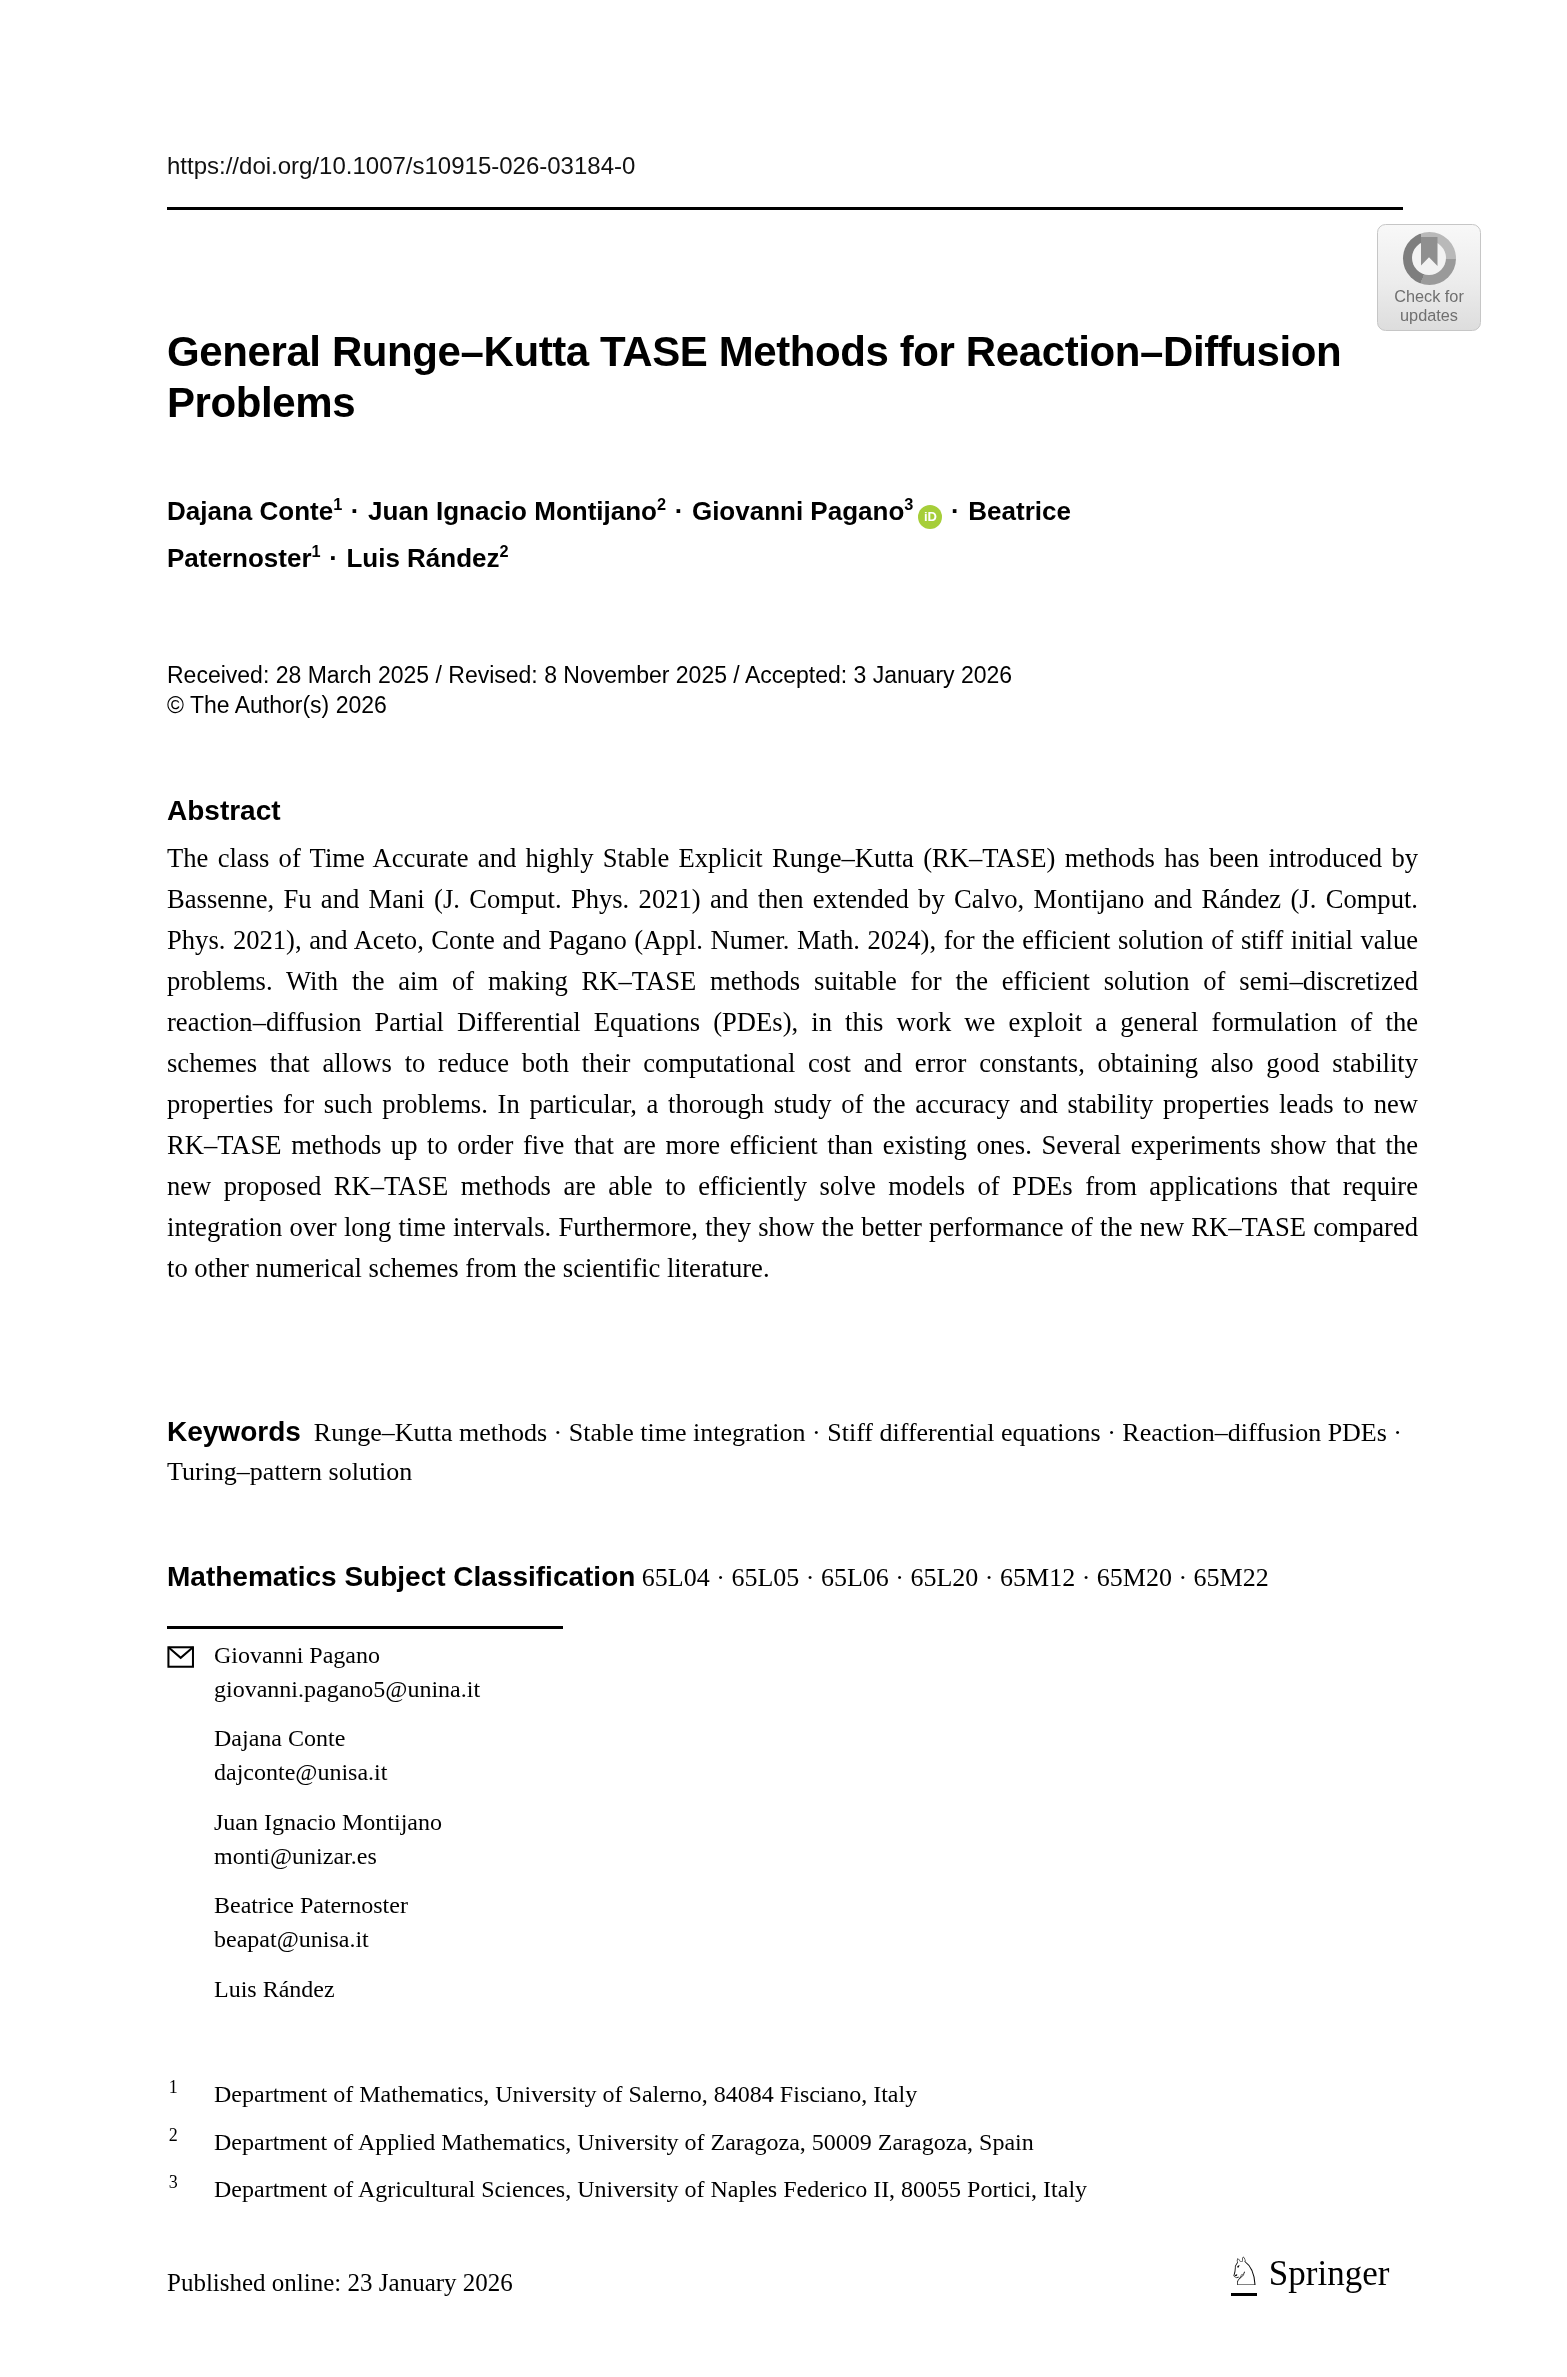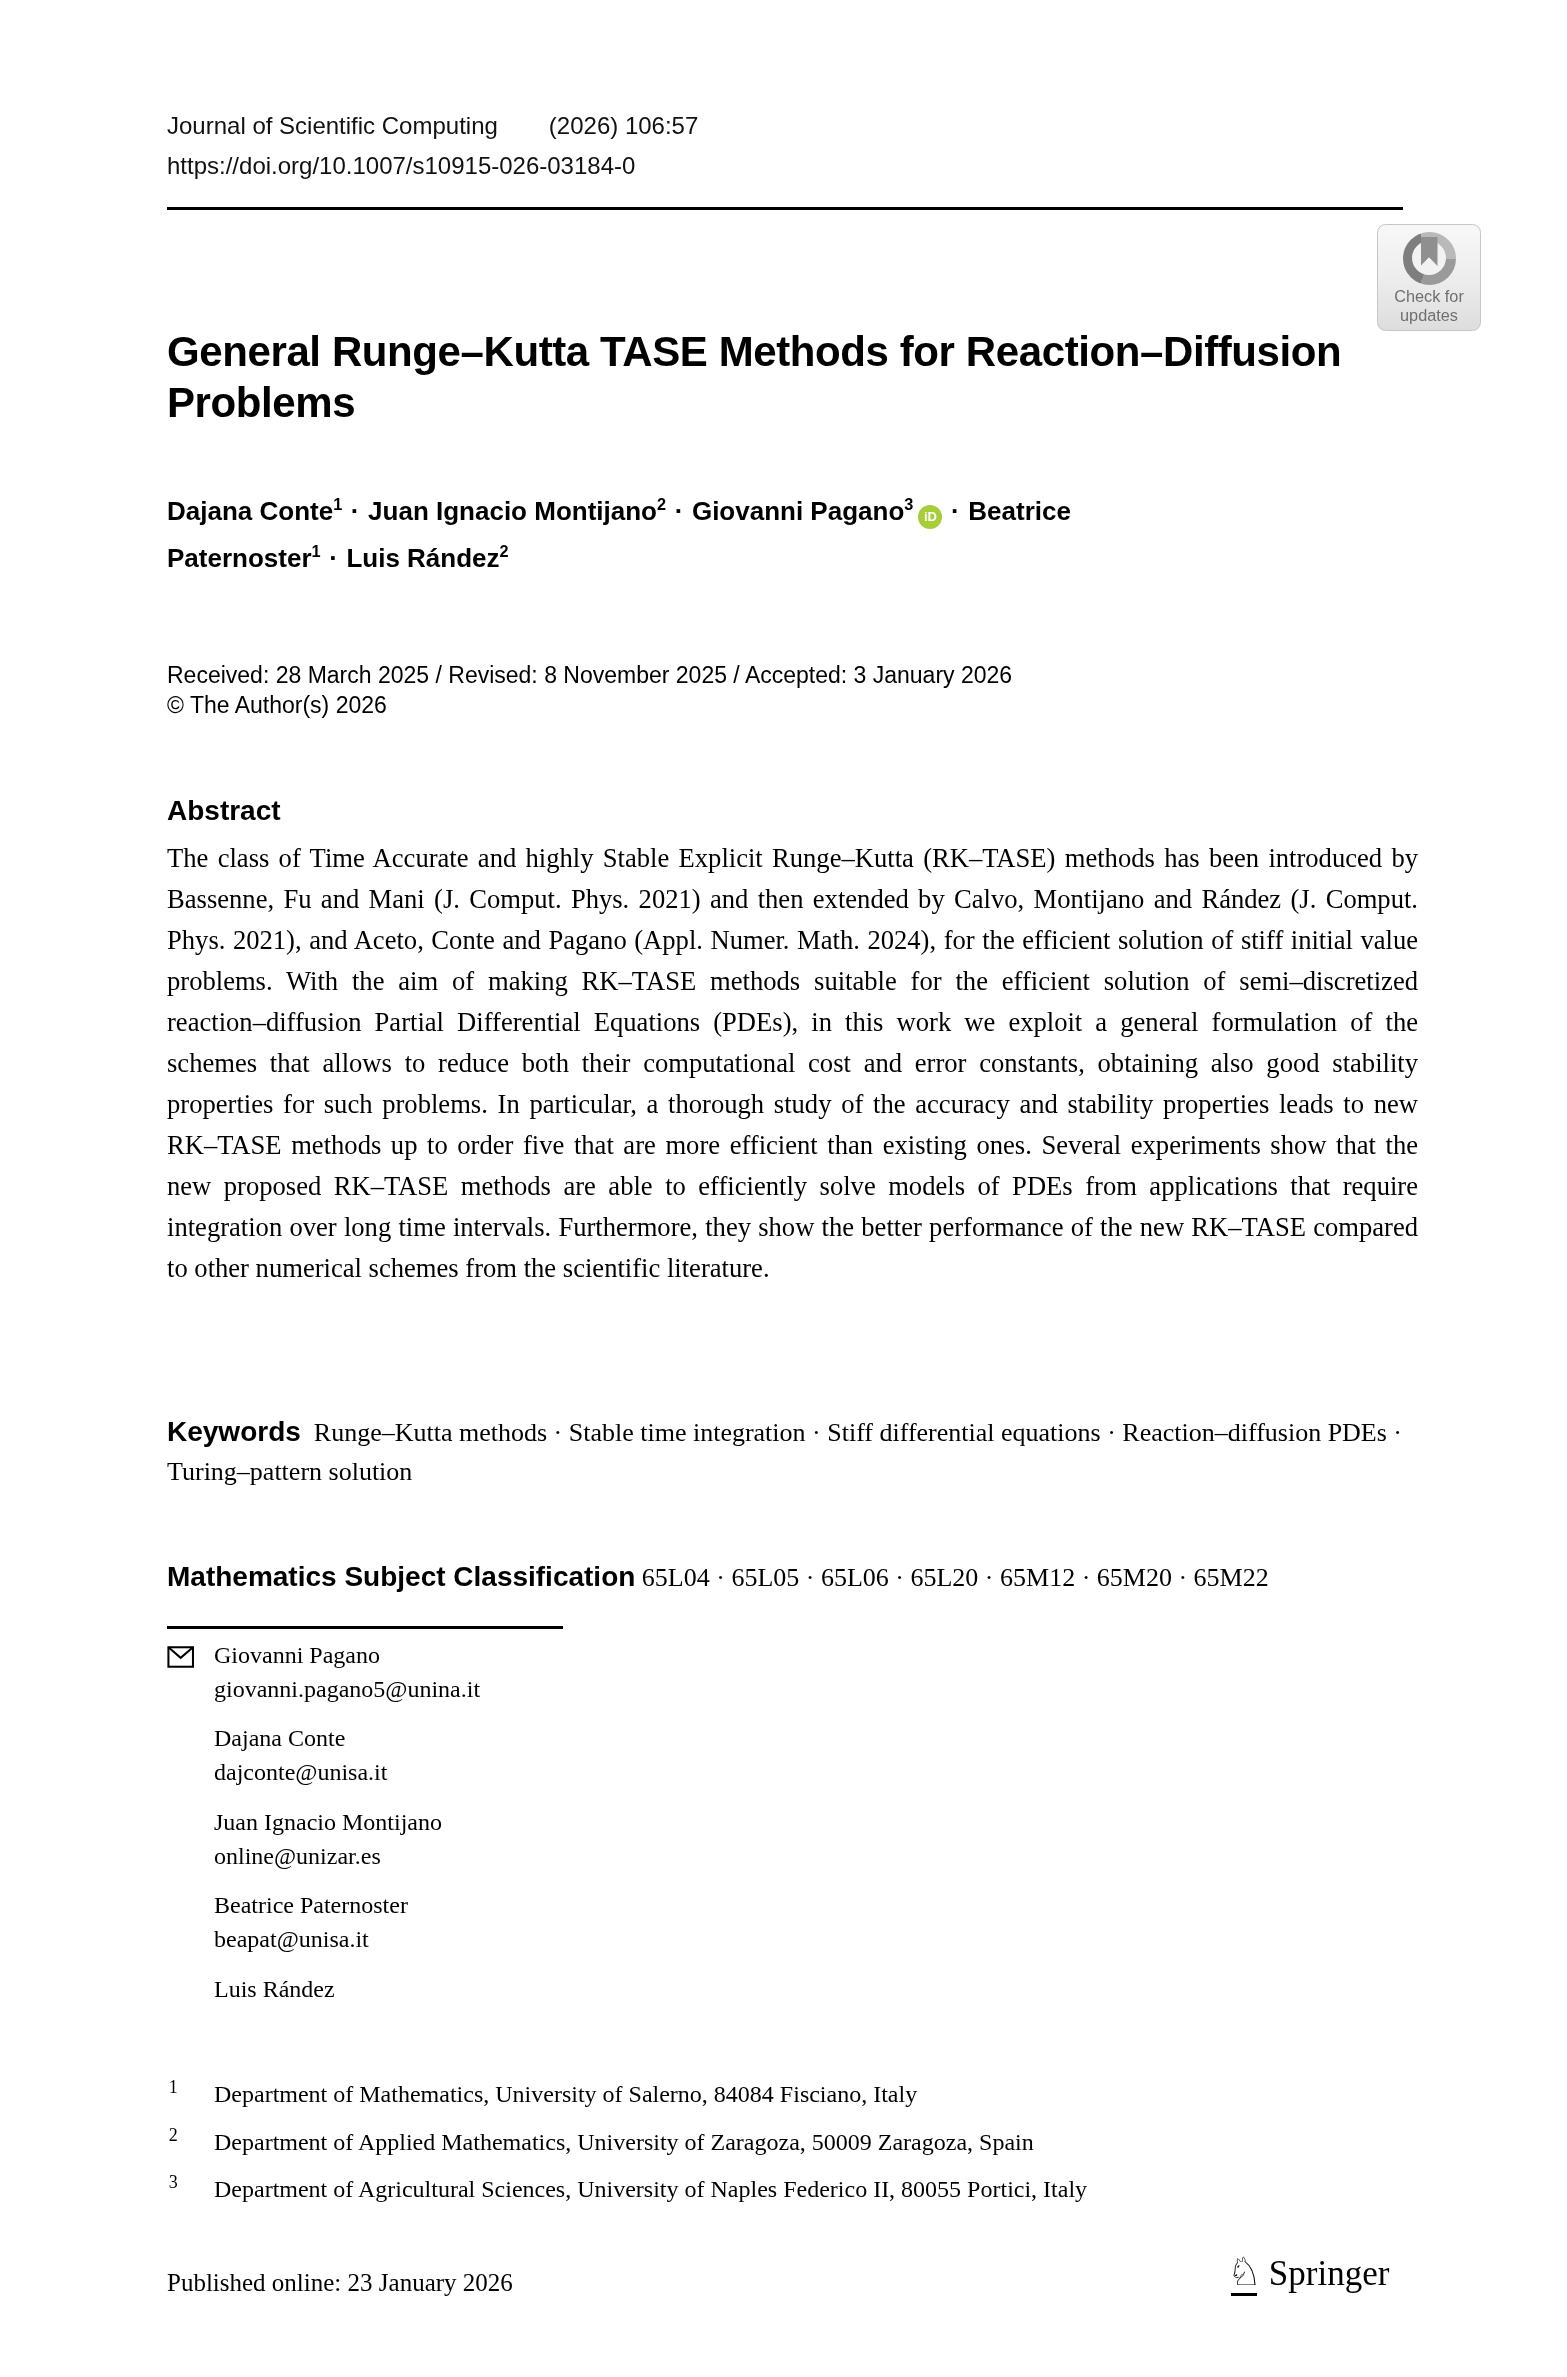--- a/index.html
+++ b/index.html
@@ -64,23 +64,20 @@
   .knight{display:flex;flex-direction:column;align-items:center;font-family:"DejaVu Sans",sans-serif;
           font-size:39px;line-height:39px;}
   .knight .bar{width:26px;height:3.4px;background:#000;margin-top:1.7px;}
   .sp-name{font-family:"Liberation Serif",serif;font-size:35px;}
 </style>
 </head>
 <body>
 
 <div class="page">
 
-  <div class="abs jline">
-    <span>Journal of Scientific Computing</span><span class="issue">(2026) 106:57</span>
-  </div>
   <div class="abs doiline">https://doi.org/10.1007/s10915-026-03184-0</div>
   <div class="abs hrule"></div>
 
   <div class="abs badge">
     <div class="cu-ring">
       <div class="hole"></div>
       <div class="cu-ribbon"></div>
     </div>
     <div class="cap">Check for</div>
     <div class="cap">updates</div>
@@ -118,21 +115,21 @@
       </span>
       <div>Giovanni Pagano</div>
       <div>giovanni.pagano5@unina.it</div>
     </div>
     <div class="c-entry">
       <div>Dajana Conte</div>
       <div>dajconte@unisa.it</div>
     </div>
     <div class="c-entry">
       <div>Juan Ignacio Montijano</div>
-      <div>online@unizar.es</div>
+      <div>monti@unizar.es</div>
     </div>
     <div class="c-entry">
       <div>Beatrice Paternoster</div>
       <div>beapat@unisa.it</div>
     </div>
     <div class="c-entry">
       <div>Luis Rández</div>
     </div>
   </div>
 

